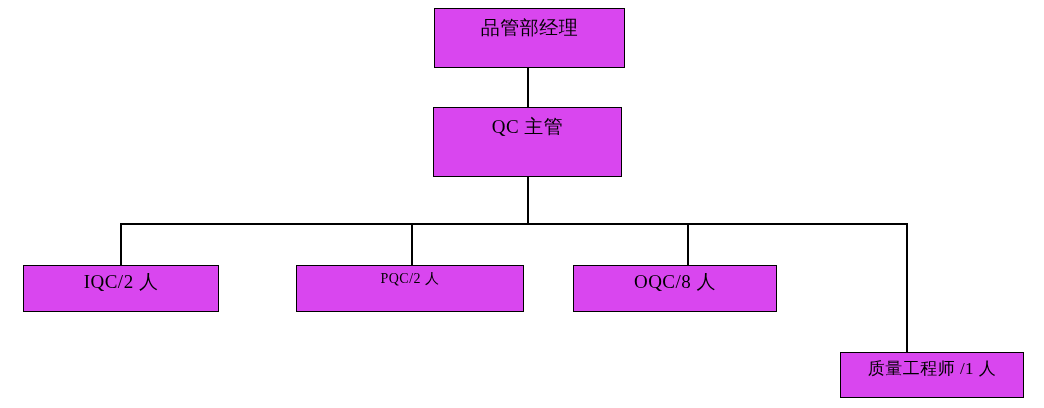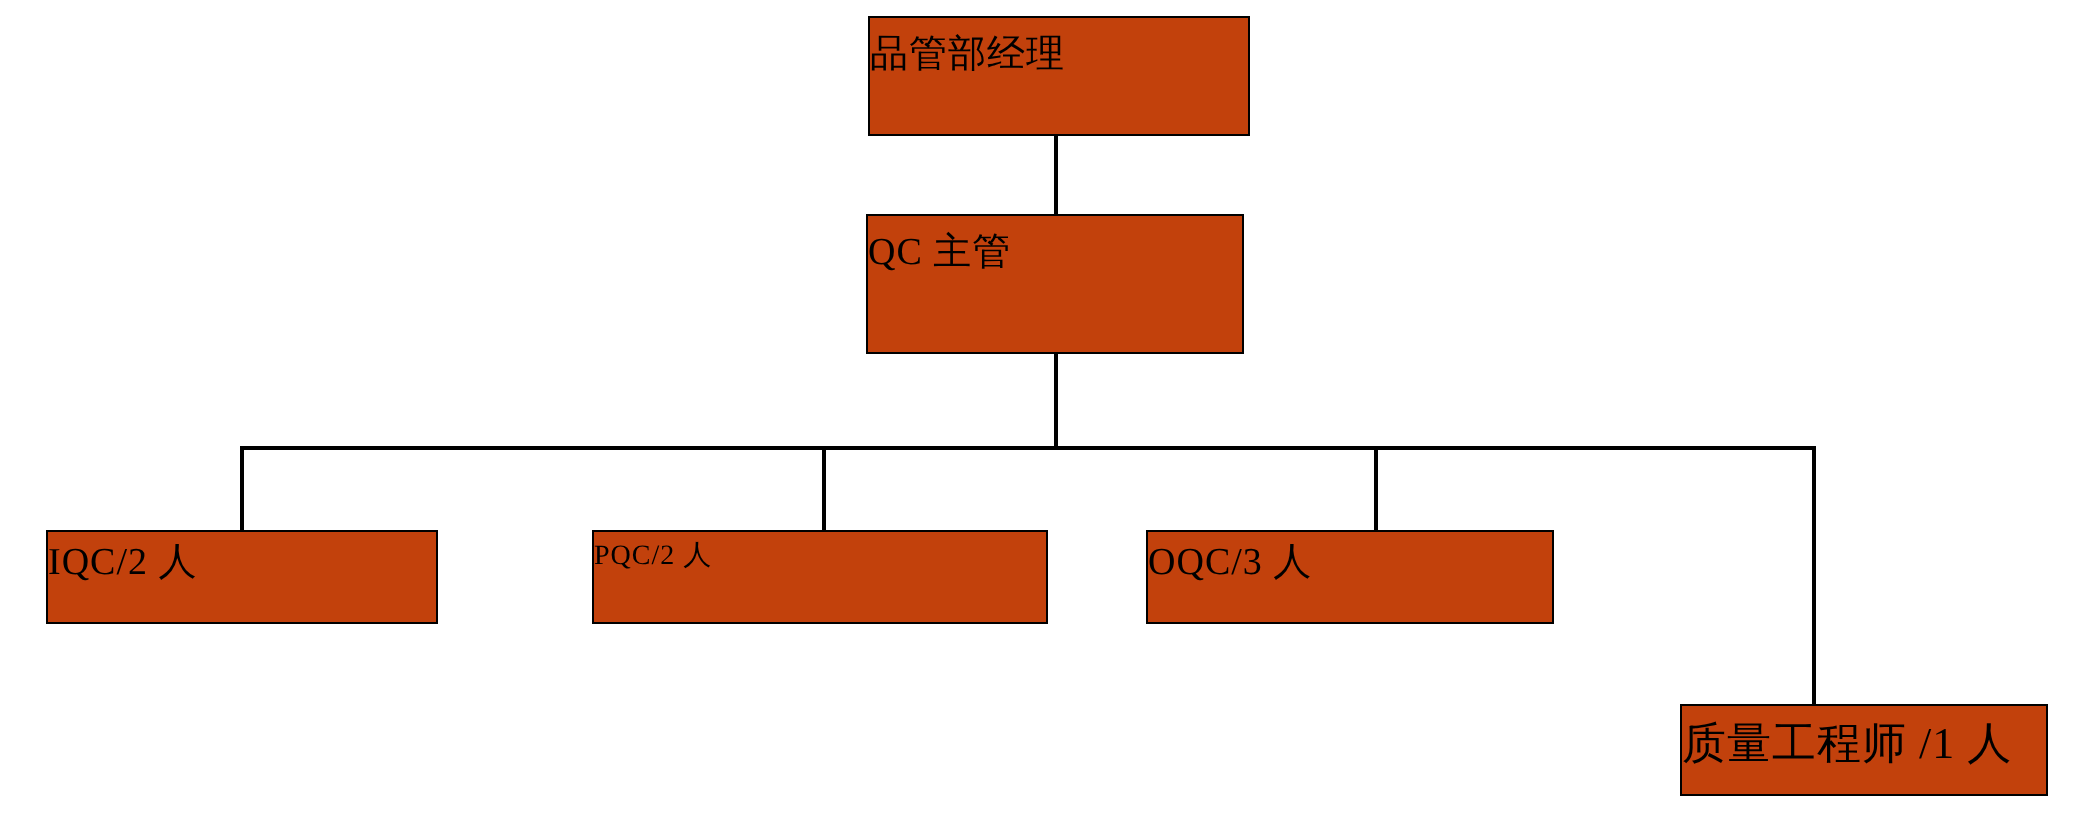--- a/index.html
+++ b/index.html
@@ -17,24 +17,24 @@
     width: 1044px;
     height: 408px;
     background: #ffffff;
     overflow: hidden;
   }
   
   .node {
     position: absolute;
     box-sizing: border-box;
     border: 1.5px solid #000000;
-    background: #c2410c;
+    background: #d946ef;
     display: flex;
     align-items: center;
-    justify-content: flex-start;
+    justify-content: center;
     text-align: center;
     line-height: 1.15;
     white-space: nowrap;
     z-index: 2;
   }
   .node-label {
     display: block;
     letter-spacing: 0.5px;
   }
   
@@ -69,21 +69,21 @@
   #node-oqc {
     left: 573px;  top: 265px;
     width: 204px; height: 47px;
     font-size: 19px;
     align-items: flex-start;
     padding-top: 5px;
   }
   #node-quality-engineer {
     left: 840px;  top: 352px;
     width: 184px; height: 46px;
-    font-size: 22px;
+    font-size: 17px;
     align-items: flex-start;
     padding-top: 6px;
   }
   
   .conn {
     position: absolute;
     background: #000000;
     z-index: 1;
   }
   .conn-v { width: 1.6px; }
@@ -130,20 +130,20 @@
 
   <div class="node" id="node-iqc">
     <span class="node-label">IQC/2 人</span>
   </div>
 
   <div class="node" id="node-pqc">
     <span class="node-label">PQC/2 人</span>
   </div>
 
   <div class="node" id="node-oqc">
-    <span class="node-label">OQC/3 人</span>
+    <span class="node-label">OQC/8 人</span>
   </div>
 
   <div class="node" id="node-quality-engineer">
     <span class="node-label">质量工程师 /1 人</span>
   </div>
 
 </div>
 
 </body></html>

